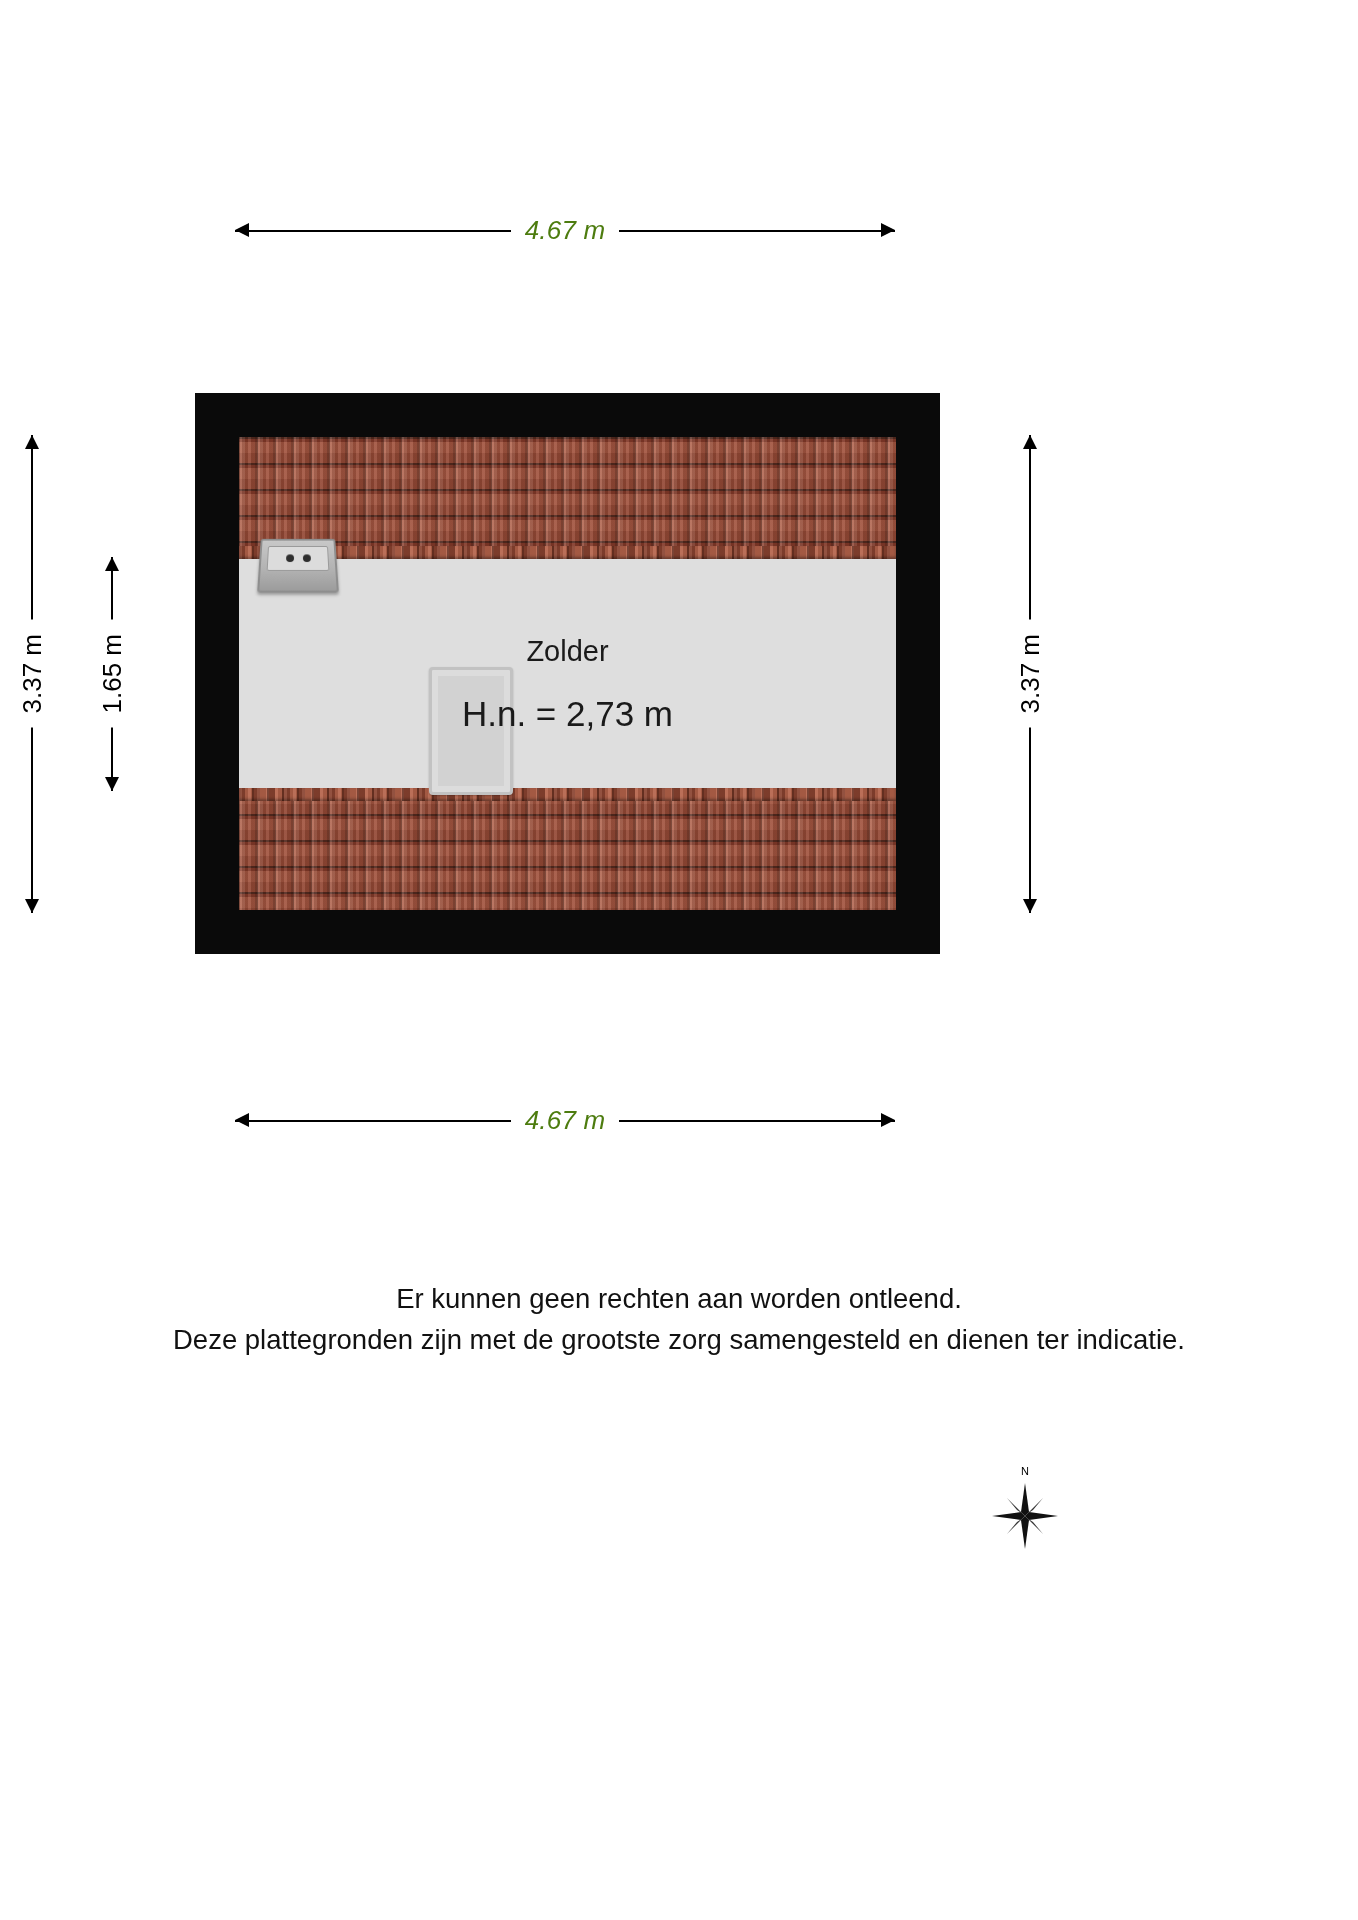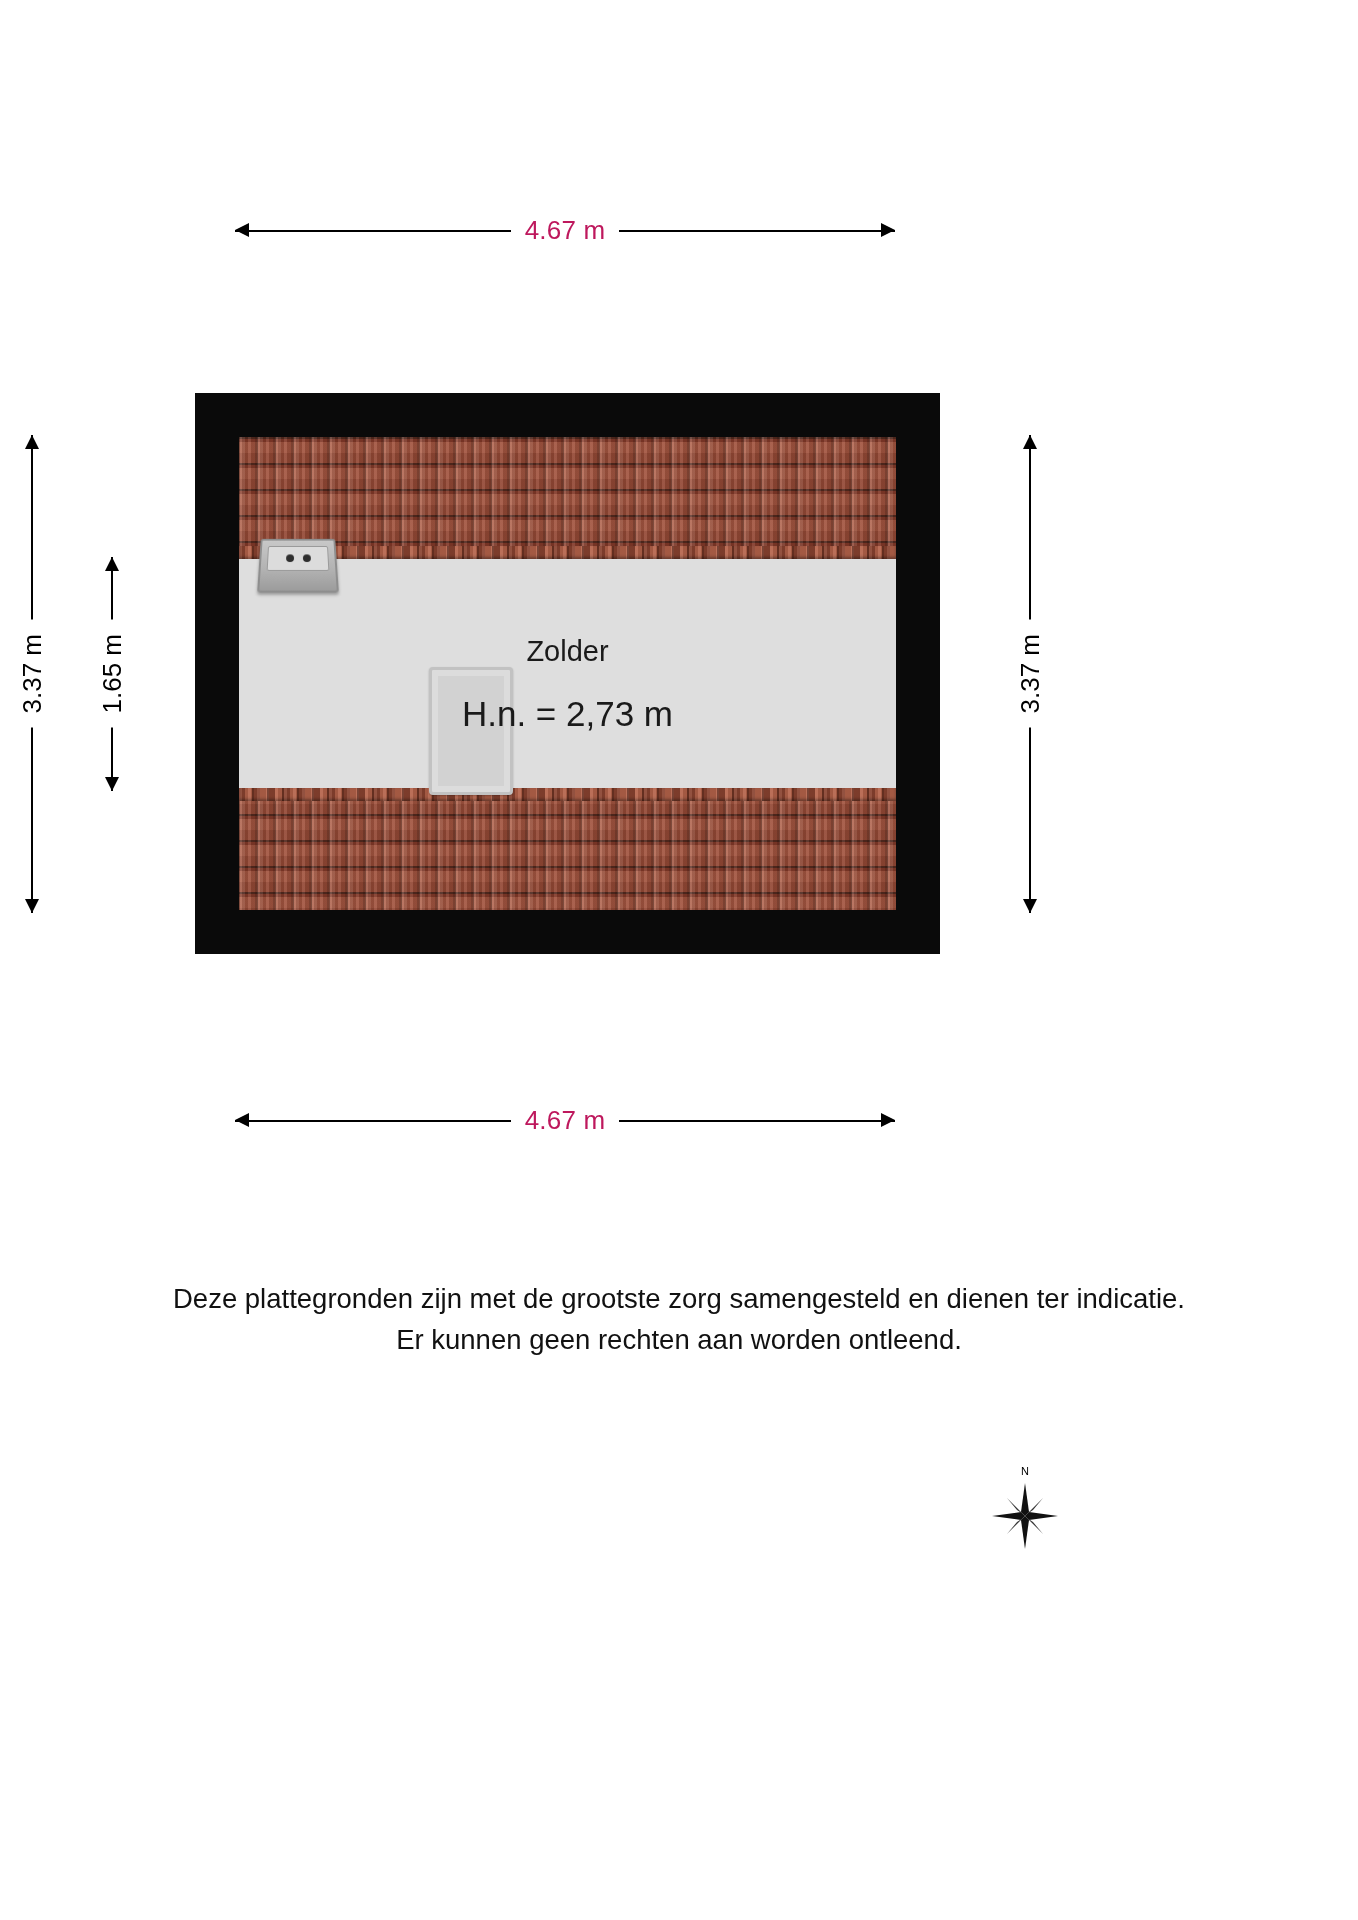--- a/index.html
+++ b/index.html
@@ -39,22 +39,23 @@
     border-bottom: 7px solid transparent;
   }
   .dim-h .arrow-l { left: 0;  transform: translateY(-50%); border-right: 14px solid #000; }
   .dim-h .arrow-r { right: 0; transform: translateY(-50%); border-left: 14px solid #000; }
   .dim-h .label {
     position: relative;
     z-index: 2;
     background: #fff;
     padding: 0 14px;
     font-size: 26px;
-    color: #be185d;
+    color: #4d7c0f;
     letter-spacing: 0.2px;
+    font-style: italic;
   }
 
   .dim-v {
     position: absolute;
     width: 40px;
     display: flex;
     align-items: center;
     justify-content: center;
   }
   .dim-v .line {
@@ -288,22 +289,22 @@
   </div>
 
   <div class="dim-h" style="left:235px; top:1100px; width:660px;">
     <div class="line"></div>
     <div class="arrow-l"></div>
     <div class="arrow-r"></div>
     <div class="label">4.67 m</div>
   </div>
 
   <div id="disclaimer">
+    <div>Er kunnen geen rechten aan worden ontleend.</div>
     <div>Deze plattegronden zijn met de grootste zorg samengesteld en dienen ter indicatie.</div>
-    <div>Er kunnen geen rechten aan worden ontleend.</div>
   </div>
 
   <div id="compass">
     <div class="n-label">N</div>
     <svg width="70" height="70" viewBox="0 0 70 70">
       <polygon points="35,2 39,31 35,35 31,31" fill="#111"></polygon>
       <polygon points="35,68 39,39 35,35 31,39" fill="#111"></polygon>
       <polygon points="2,35 31,31 35,35 31,39" fill="#111"></polygon>
       <polygon points="68,35 39,31 35,35 39,39" fill="#111"></polygon>
       <polygon points="17,17 33,33 27,29" fill="#333"></polygon>

